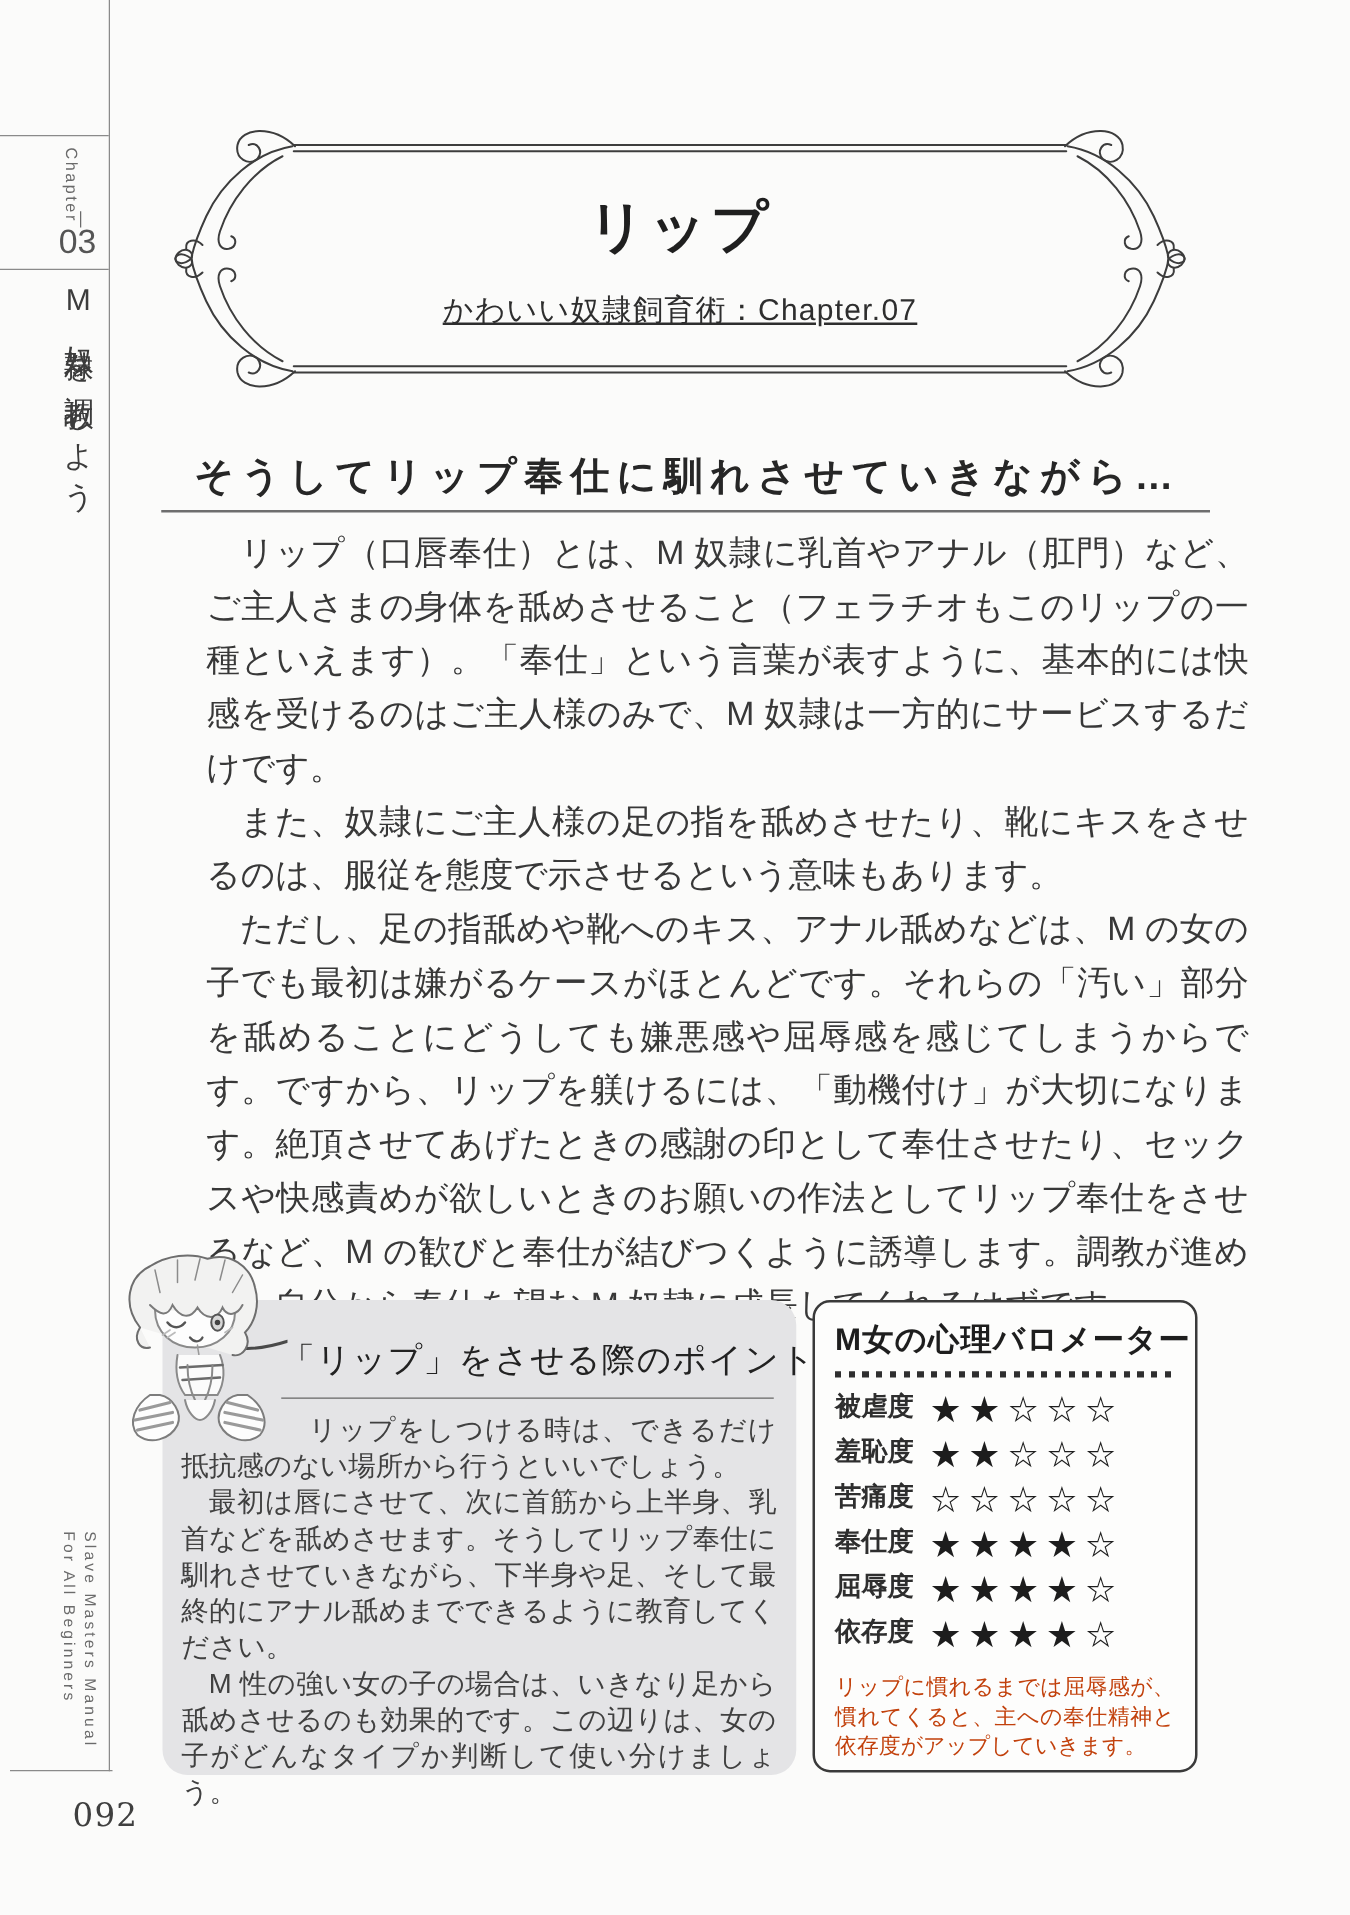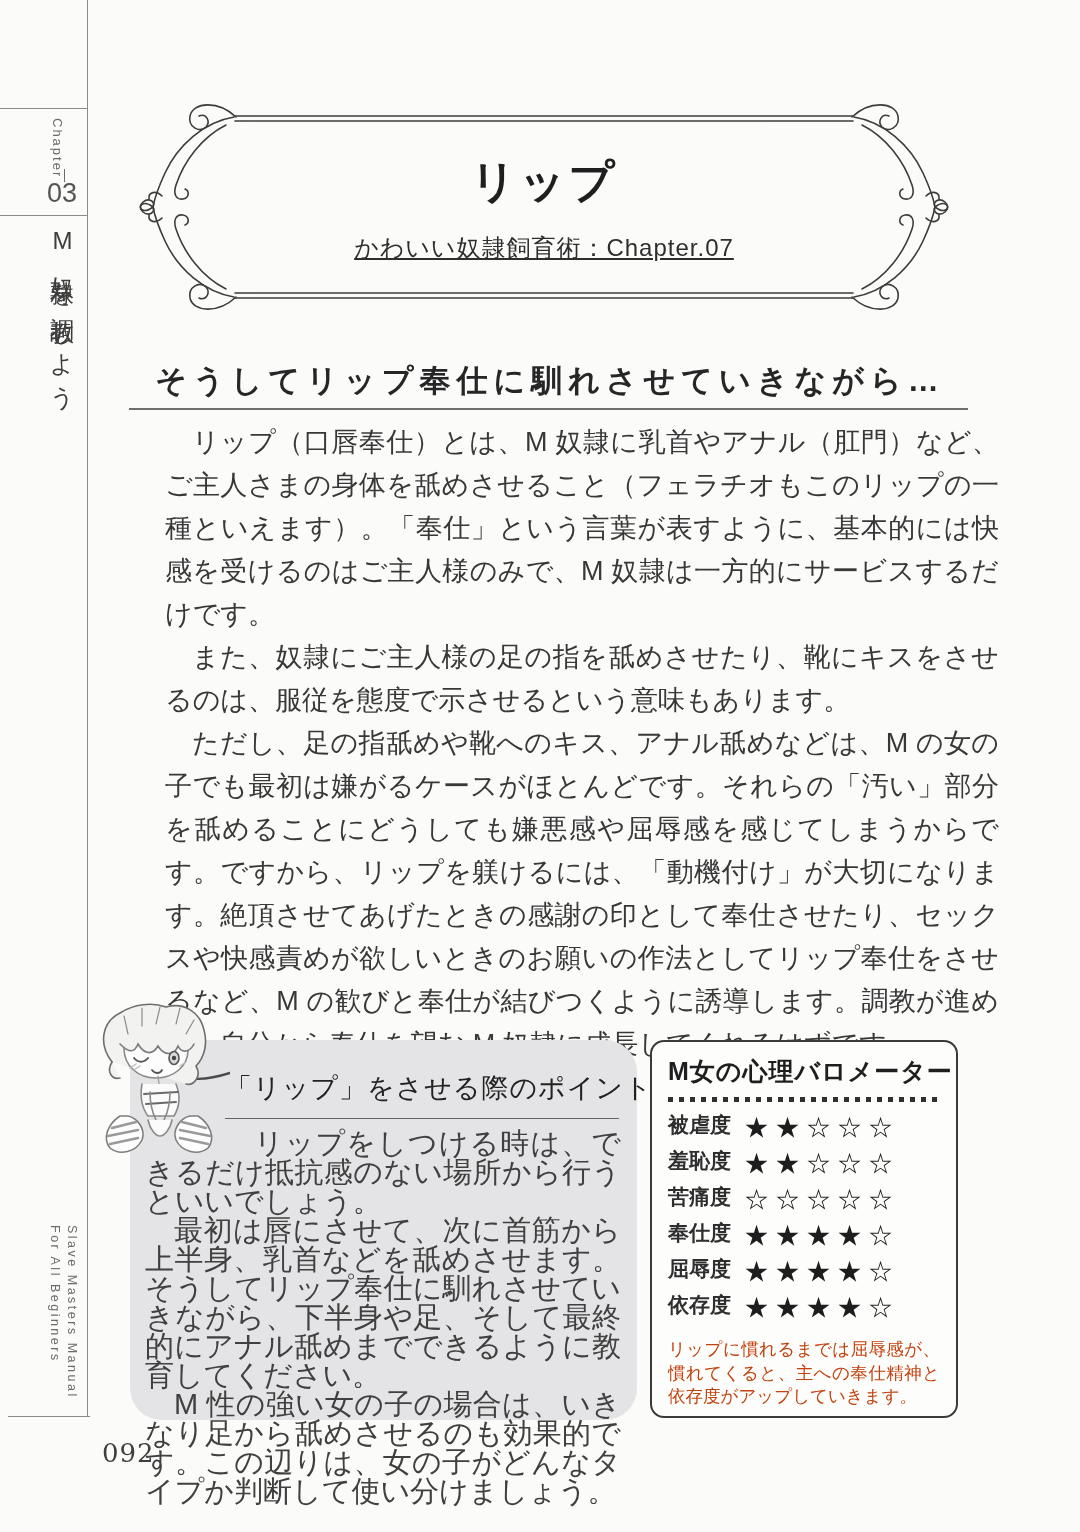--- a/index.html
+++ b/index.html
@@ -16,42 +16,42 @@
     font-size:13px;letter-spacing:2px;color:#6a6a6a;}
   .chapter-bar{position:absolute;left:64px;top:169px;width:1px;height:13px;background:#6a6a6a;}
   .chapter-number{position:absolute;left:47px;top:178px;font-size:27px;color:#555;}
   .chapter-title-v{position:absolute;left:46px;top:227px;writing-mode:vertical-rl;
     text-orientation:upright;font-size:24px;letter-spacing:4px;color:#3c3c3c;}
   .footer-v{position:absolute;left:46px;top:1225px;height:190px;writing-mode:vertical-rl;
     font-size:12.5px;letter-spacing:2.5px;color:#6b6b6b;line-height:17px;}
   .footer-v div{white-space:nowrap;}
   .footer-rule{position:absolute;left:8px;top:1416px;width:82px;height:1px;background:#8a8a8a;}
   .page-number{position:absolute;left:58px;top:1438px;
-    font-family:"DejaVu Serif", serif;font-size:26px;color:#3f3f3f;letter-spacing:1px;margin-left:44px;}
+    font-family:"DejaVu Serif", serif;font-size:26px;color:#3f3f3f;letter-spacing:1px;}
   
   .frame{position:absolute;left:138px;top:100px;width:812px;height:214px;}
   .frame svg{display:block;}
   .title{position:absolute;left:138px;top:152px;width:812px;text-align:center;
     font-size:45px;font-weight:bold;color:#1f1f1f;letter-spacing:3px;}
   .subtitle{position:absolute;left:138px;top:232px;width:812px;text-align:center;
     font-size:24px;color:#2e2e2e;letter-spacing:1px;text-decoration:underline;}
   
   .heading{position:absolute;left:133px;top:360px;width:834px;text-align:center;
     font-size:31px;font-weight:bold;letter-spacing:6px;color:#262626;white-space:nowrap;}
   .heading-rule{position:absolute;left:129px;top:408px;width:839px;height:2px;background:#6e6e6e;}
   .body-text{position:absolute;left:133px;top:421px;width:834px;margin-left:32px;}
   .body-text p{margin:0;font-size:27px;line-height:43px;text-align:justify;
     text-indent:1em;color:#383838;}
   
   .point-box{position:absolute;left:130px;top:1040px;width:507px;height:380px;
-    background:#e4e4e6;border-radius:32px;box-sizing:border-box;padding:14px 16px 12px 15px;}
+    background:#e4e4e6;border-radius:20px;box-sizing:border-box;padding:14px 16px 12px 15px;}
   .pb-float{float:left;width:80px;height:94px;}
   .pb-title{font-size:27px;color:#222;letter-spacing:1px;padding-top:16px;white-space:nowrap;}
   .pb-divider{overflow:hidden;height:1px;background:#666;margin:12px 2px 10px 0;}
-  .point-box p{margin:0;font-size:29px;line-height:29px;text-align:justify;
+  .point-box p{margin:0;font-size:22px;line-height:29px;text-align:justify;
     text-indent:1em;color:#404040;}
   .girl{position:absolute;left:90px;top:1000px;width:140px;height:158px;}
   
   .baro-box{position:absolute;left:650px;top:1040px;width:308px;height:378px;
     background:#fdfdfc;border:2.5px solid #3a3a3a;border-radius:14px;
     box-sizing:border-box;padding:13px 16px 10px;}
   .baro-title{font-size:25px;font-weight:bold;color:#1e1e1e;letter-spacing:1px;white-space:nowrap;}
   .baro-dots{height:5px;margin:9px 0 9px;
     background:repeating-linear-gradient(90deg,#2f2f2f 0 5px,transparent 5px 11px);}
   .baro-row{display:flex;align-items:flex-start;height:36px;}

